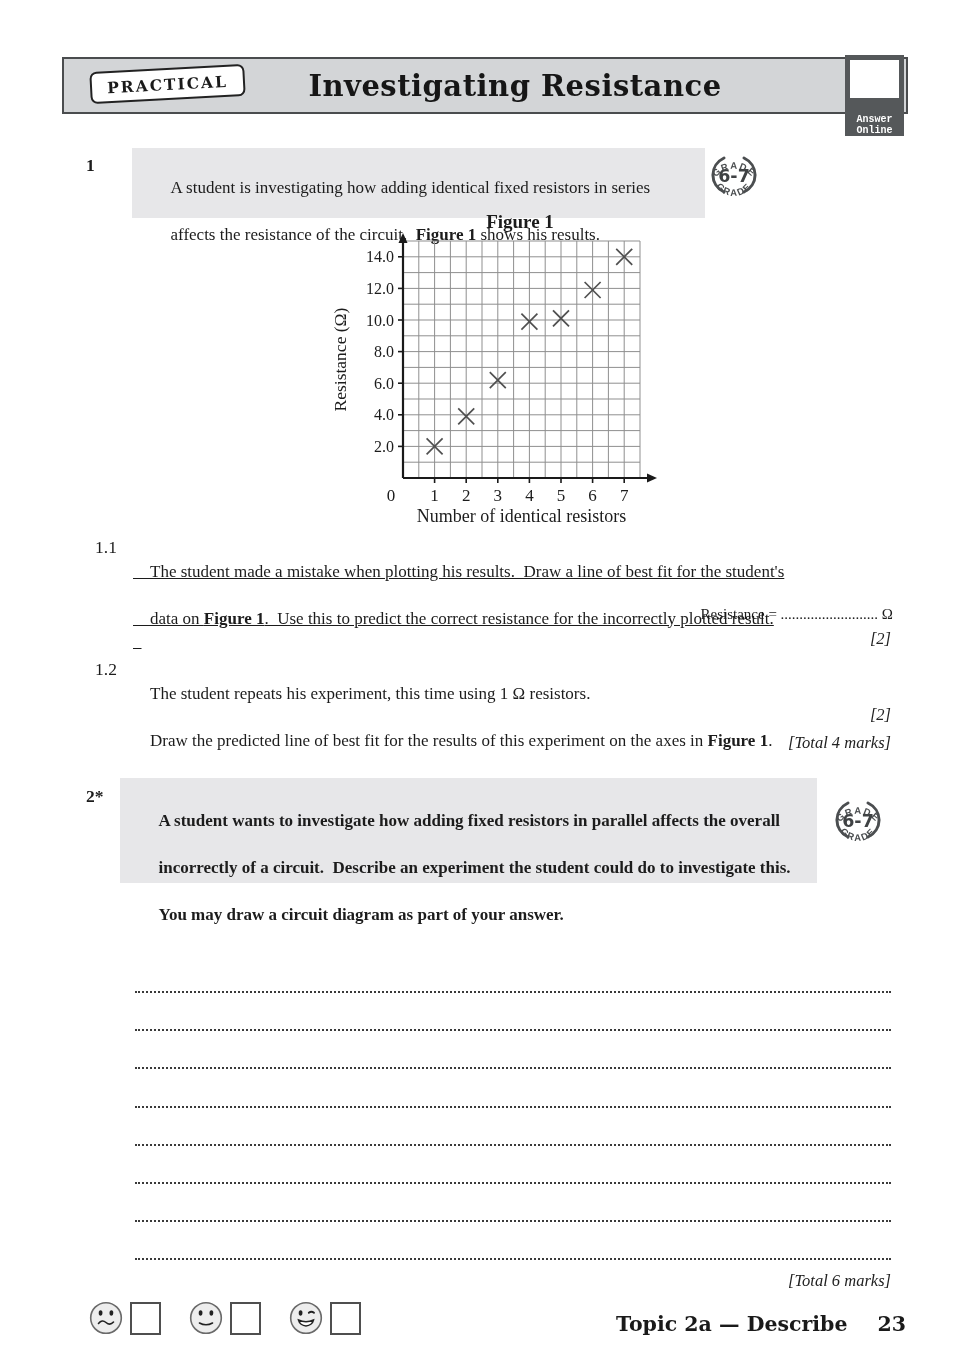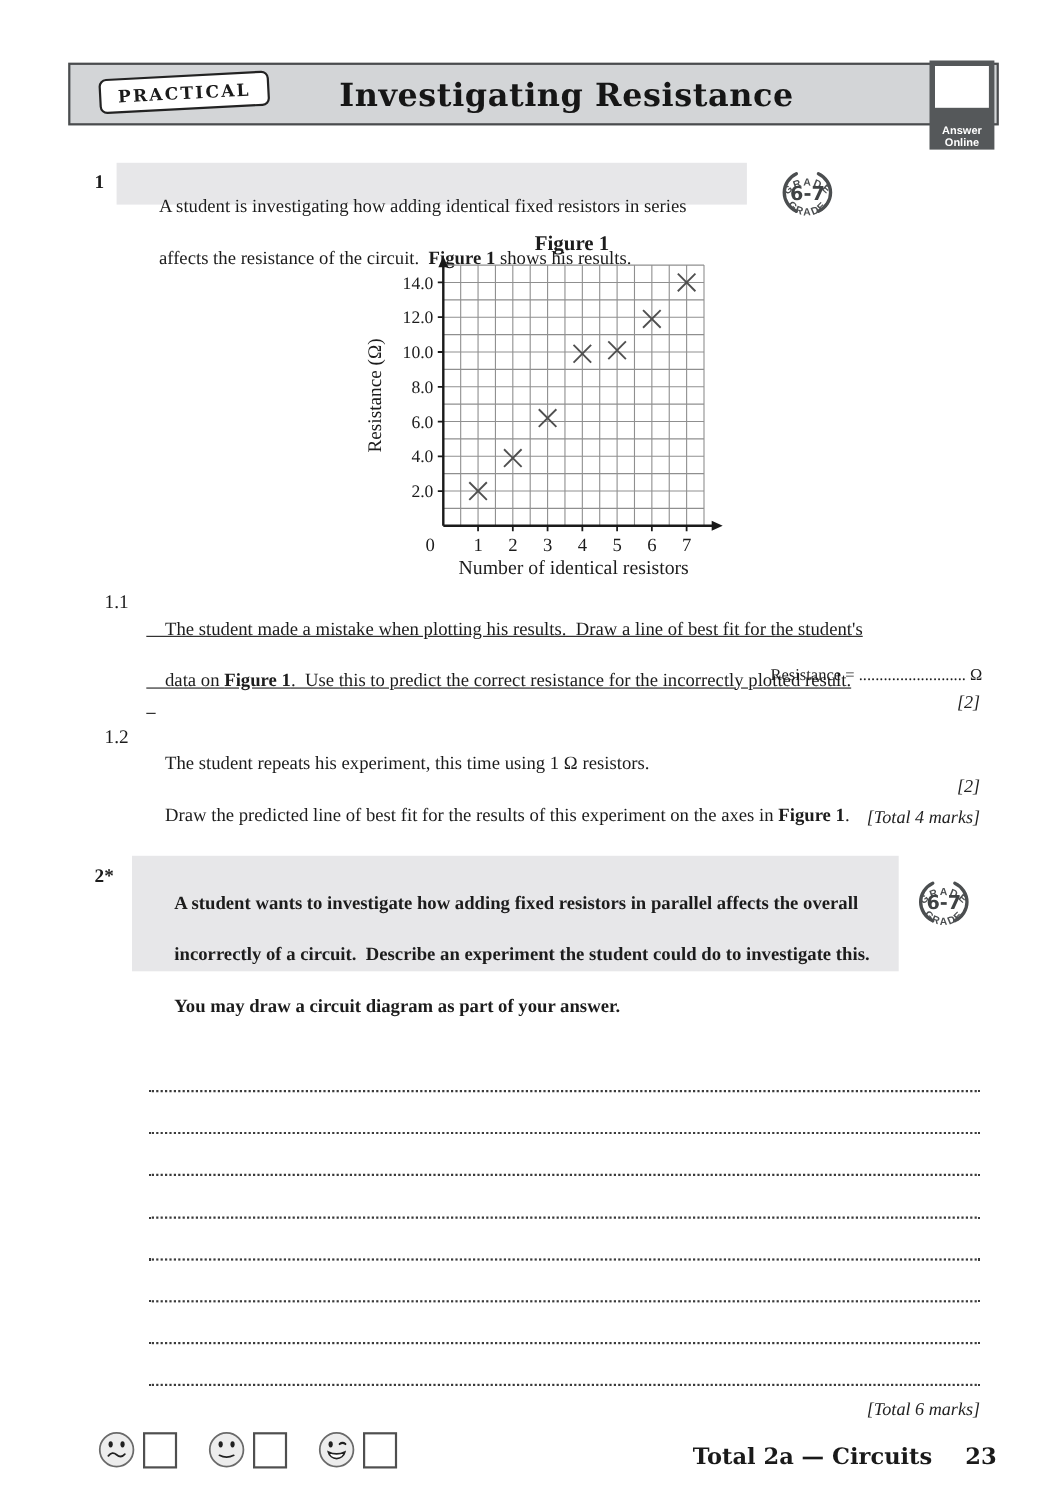--- a/index.html
+++ b/index.html
@@ -10,21 +10,21 @@
   .header-bar { position:absolute; left:62px; top:57px; width:846px; height:57px;
     background:#d3d5d7; border:2px solid #4a4c4e; display:flex; align-items:center; }
   .practical-badge { position:absolute; left:26px; top:9px; background:#fff; border:2px solid #222;
     border-radius:7px; padding:5px 15px 4px 15px; transform:rotate(-3deg);
     font-family:"DejaVu Serif", serif; font-weight:bold; font-size:15.5px; letter-spacing:2px; color:#1a1a1a; }
   .header-title { width:100%; text-align:center; font-family:"DejaVu Serif", serif; font-weight:bold;
     font-size:29px; letter-spacing:0.5px; color:#161616; padding-left:60px; }
   .answer-online { position:absolute; left:845px; top:55px; width:59px; height:81px; background:#55585a;
     display:flex; flex-direction:column; align-items:center; z-index:5; }
   .answer-online .qr { width:49px; height:52px; background:#fff; margin-top:5px; }
-  .answer-online .ao-label { color:#fff; font-family:Liberation Sans, sans-serif; font-weight:bold;
+  .answer-online .ao-label { color:#fff; font-family:Liberation Mono, monospace; font-weight:bold;
     font-size:10px; line-height:11px; text-align:center; margin-top:16px; }
 
   
   .q-number { position:absolute; font-weight:bold; font-size:17.5px; }
   .q-graybox { position:absolute; background:#e7e7e9; }
   .q-text { font-size:17px; line-height:23.5px; white-space:pre-wrap; }
   .grade-badge { position:absolute; width:64px; height:64px; }
 
   
   .figure-title { position:absolute; left:420px; top:211px; width:200px; text-align:center;
@@ -57,21 +57,21 @@
   </div>
   <div class="answer-online">
     <div class="qr"></div>
     <div class="ao-label">
       <span>Answer</span><br>
       <span>Online</span>
     </div>
   </div>
 
   <div class="q-number" style="left:86px; top:155px;">1</div>
-  <div class="q-graybox" style="left:106px; top:148px; width:573px; height:38px; padding:4px 0 0 13px;">
+  <div class="q-graybox" style="left:132px; top:148px; width:573px; height:70px; padding:4px 0 0 13px;">
     <div class="q-text">
       <span>A student is investigating how adding identical fixed resistors in series</span><br>
       <span>affects the resistance of the circuit.  </span><b>Figure 1</b><span> shows his results.</span>
     </div>
   </div>
   <div class="grade-badge" style="left:702px; top:143px;"><svg width="64" height="64" viewBox="0 0 64 64">
     <defs>
       <path id="bt1" d="M 10 41 A 23.5 23.5 0 0 1 54 41" fill="none"></path>
       <path id="bb1" d="M 13 42 A 22 22 0 0 0 51 42" fill="none"></path>
     </defs>
@@ -240,17 +240,17 @@
     <svg width="36" height="36" viewBox="0 0 36 36">
       <circle cx="18" cy="18" r="15.3" fill="#ededed" stroke="#6a6a6a" stroke-width="1.6"></circle>
       <ellipse cx="12.6" cy="13" rx="1.9" ry="2.8" fill="#222"></ellipse>
       <path d="M 20.8 12.8 Q 23.4 10.6 26 12.8" fill="none" stroke="#222" stroke-width="1.8" stroke-linecap="round"></path>
       <path d="M 10.5 20 A 7.7 7.7 0 0 0 25.5 20 Q 18 23.5 10.5 20 Z" fill="#fff" stroke="#222" stroke-width="1.5"></path>
     </svg>
     <div class="feedback-box"></div>
   </div>
 
   <div class="topic-footer">
-    <span>Total 2a — Circuits</span>
+    <span>Topic 2a — Describe</span>
     <span>23</span>
   </div>
 
 </div>
 
 </body></html>

